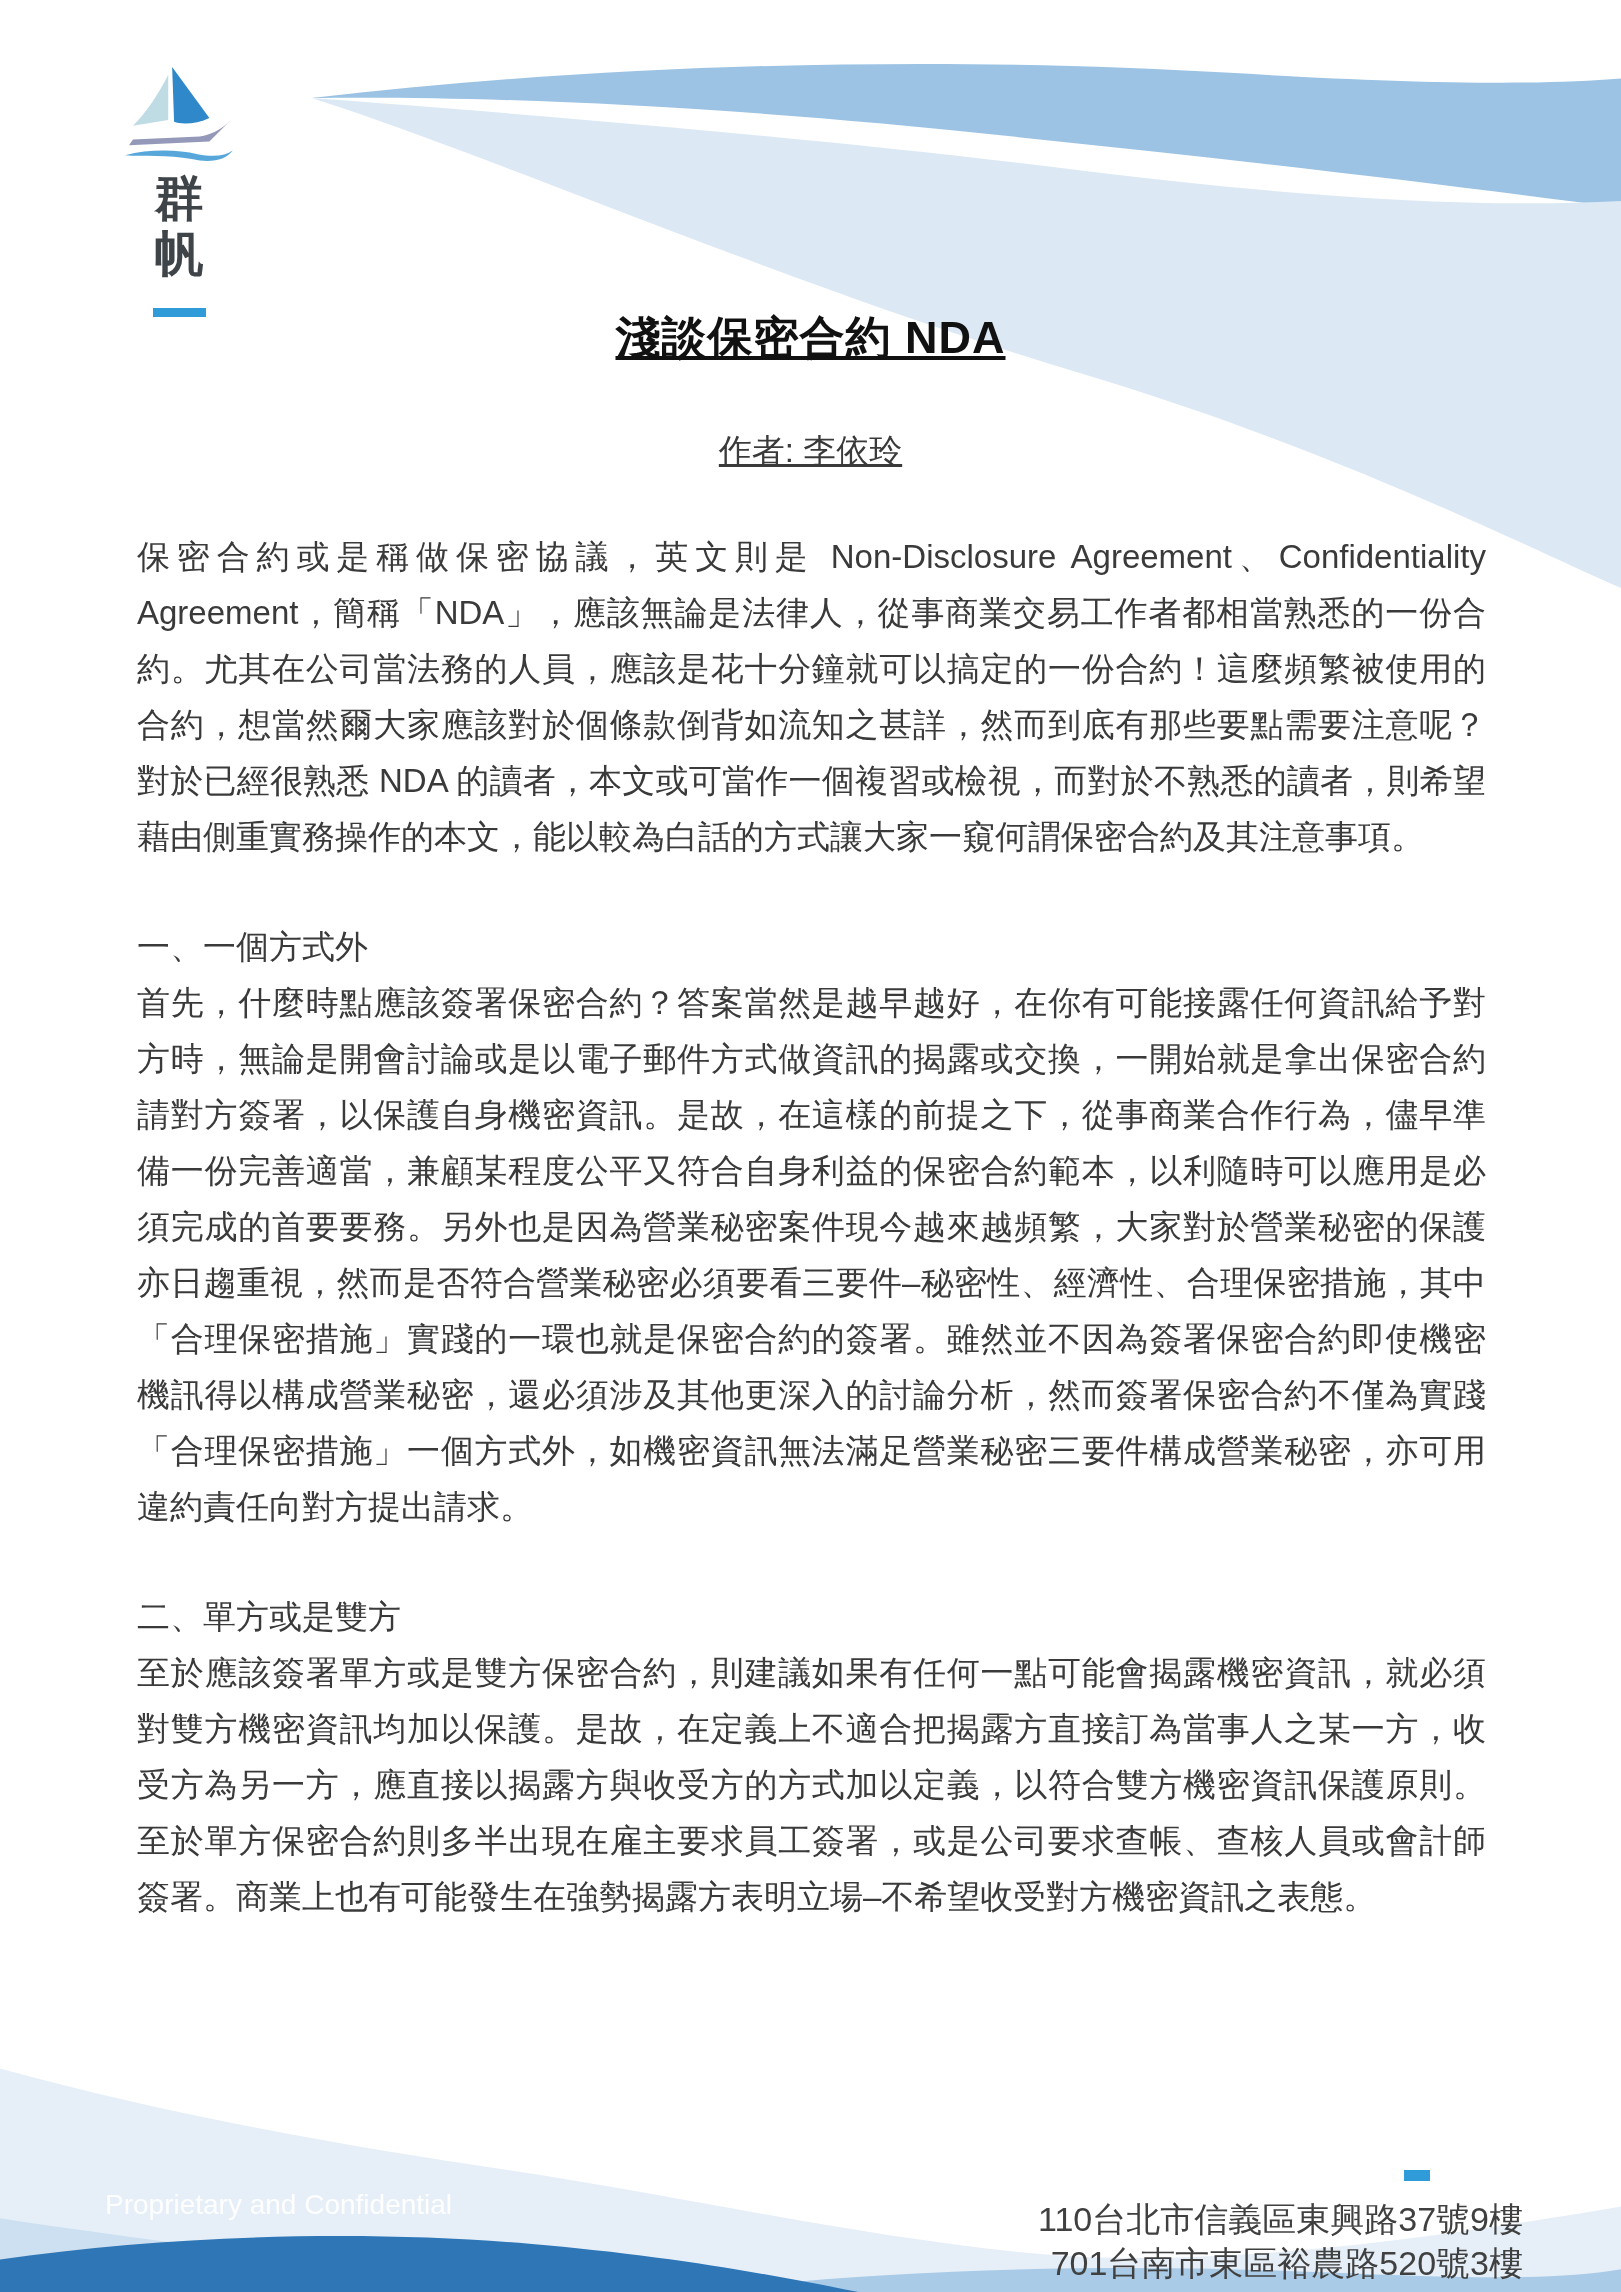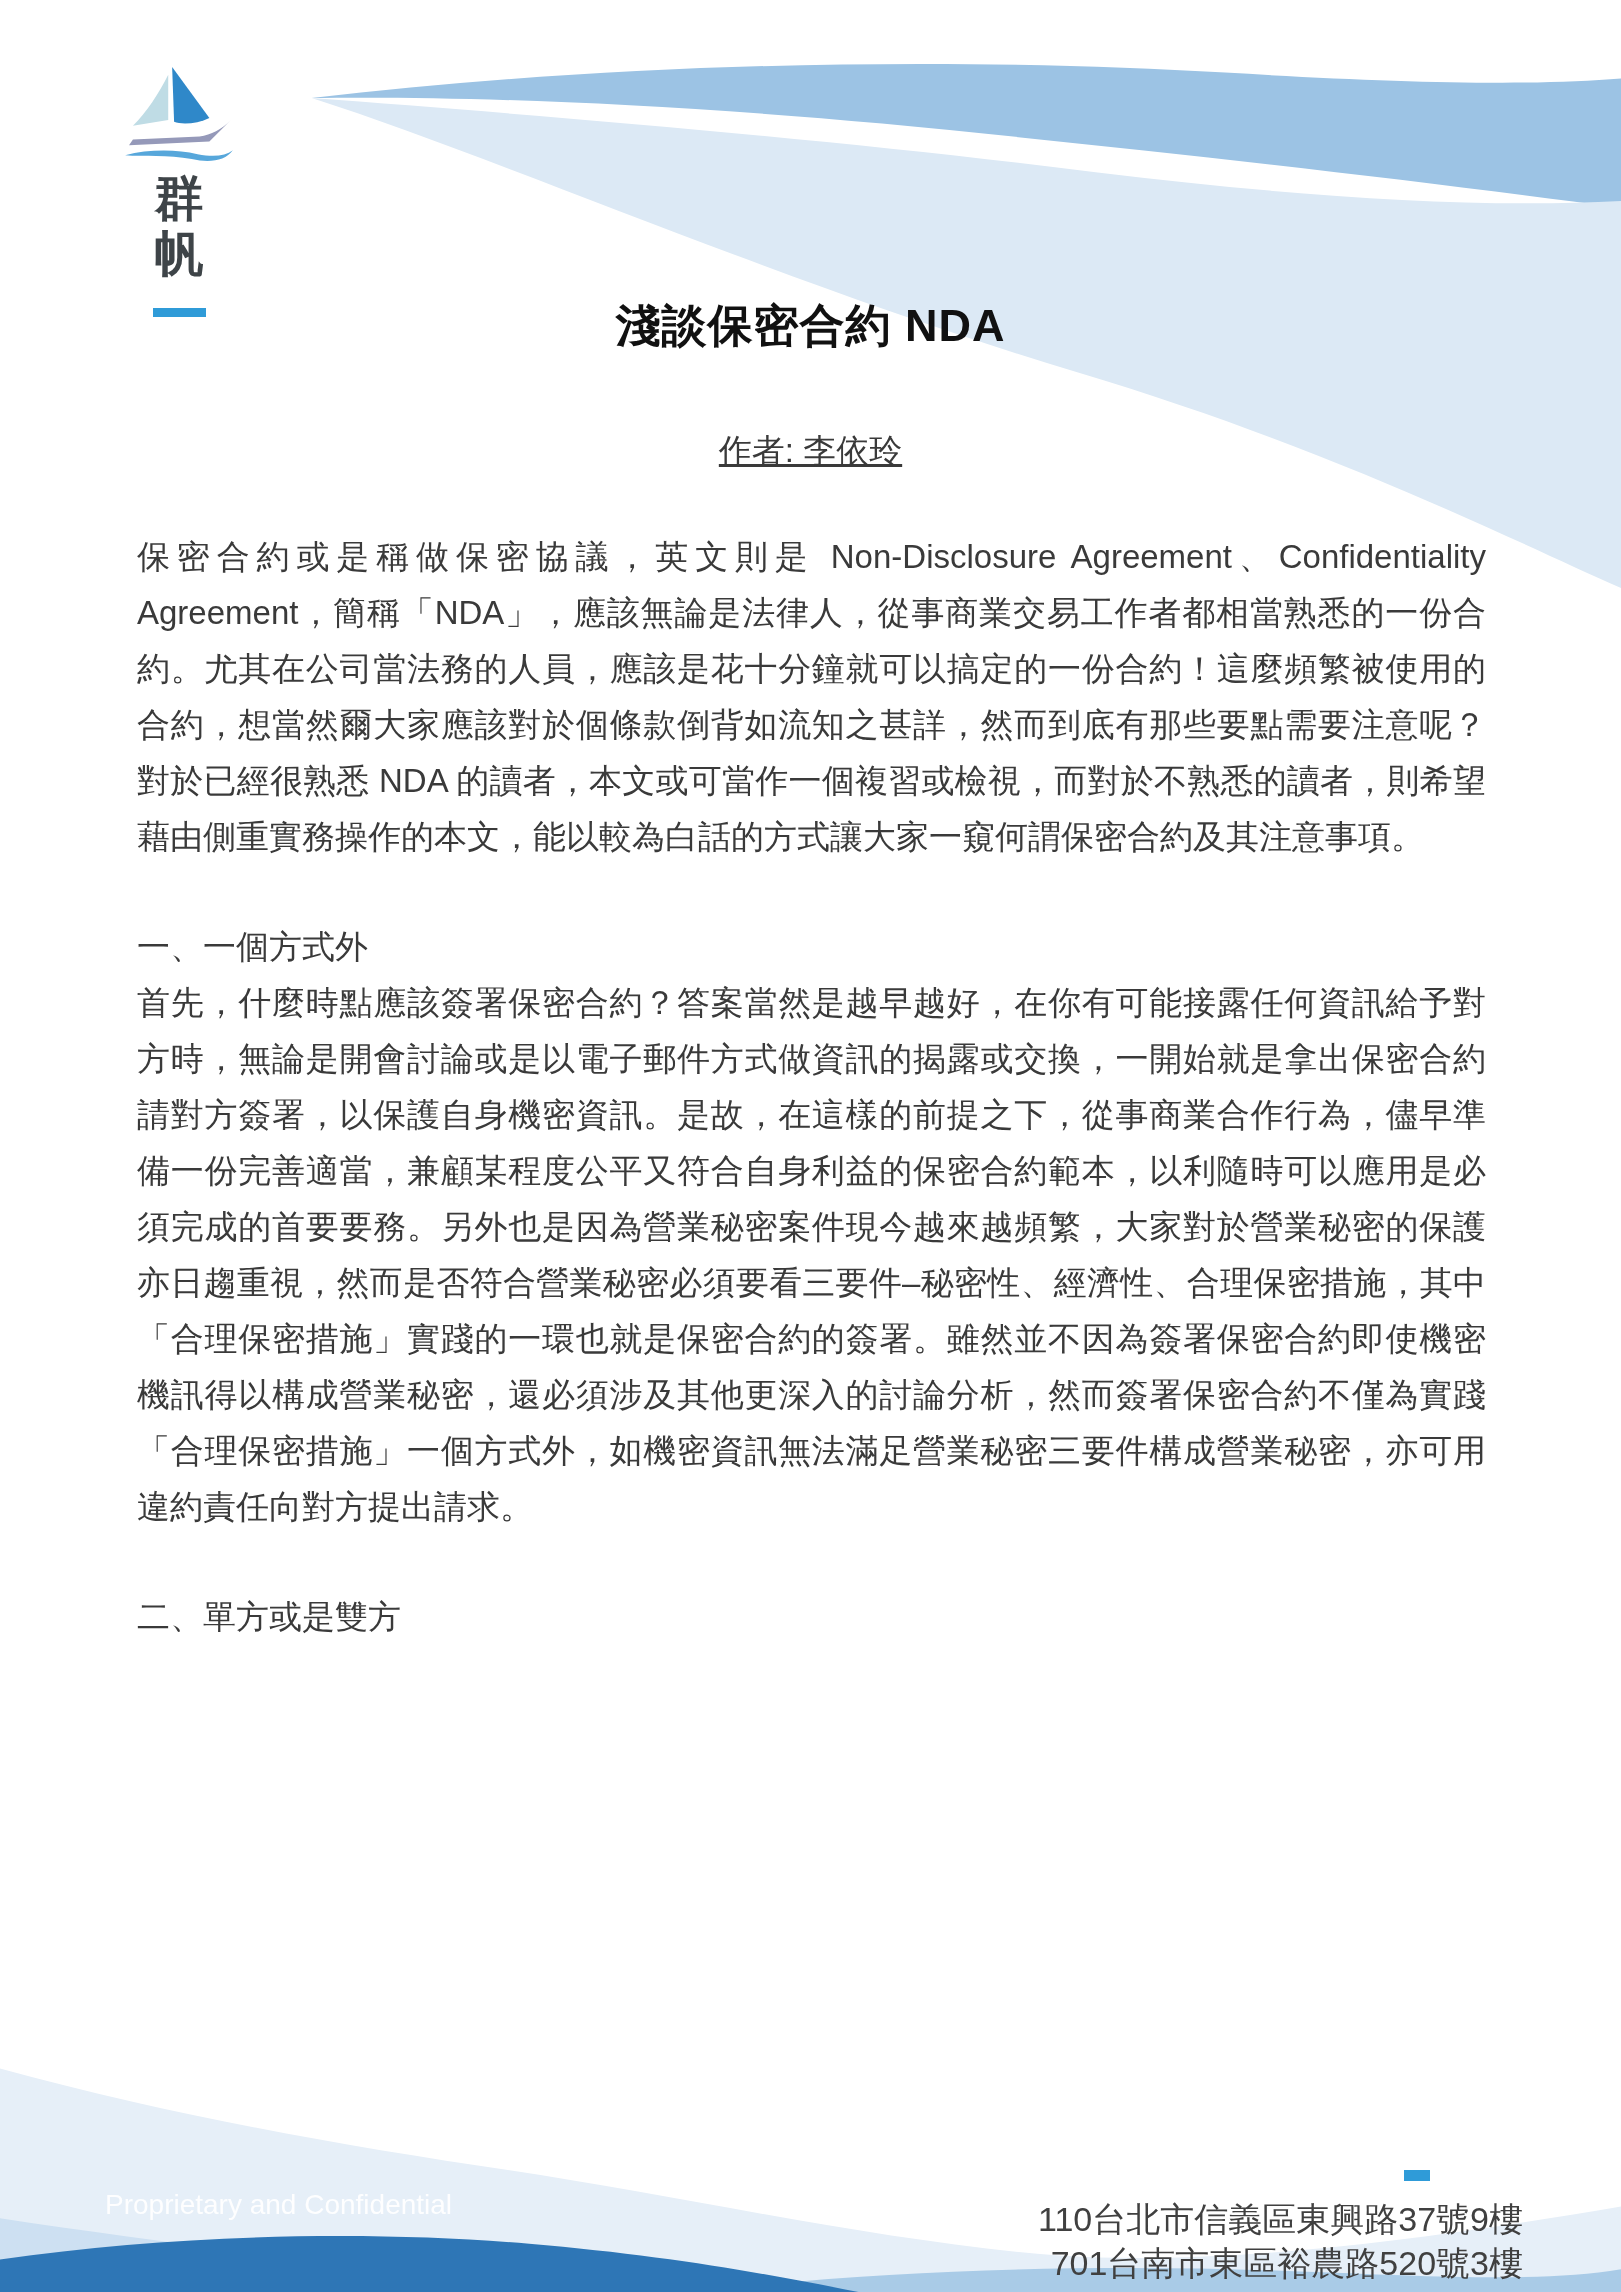--- a/index.html
+++ b/index.html
@@ -28,23 +28,23 @@
     font-size:49px;font-weight:700;line-height:55px;
     color:var(--c-logo_text,#3E4448);letter-spacing:0;
   }
   .logo-chars{margin-top:7.8px;}
   .logo-underline{
     width:53px;height:8.8px;margin:27.4px auto 0 auto;
     background:var(--c-accent_blue,#2F9BD8);
   }
 
   .page-title{
-    position:absolute;left:0;right:0;top:292px;margin:4px;
+    position:absolute;left:0;right:0;top:292px;margin:16px;
     text-align:center;font-size:45px;font-weight:700;
-    color:var(--c-text_title,#111111);letter-spacing:1px;
+    color:var(--c-text_title,#111111);letter-spacing:1px;text-decoration:underline;
   }
   .author-line{
     position:absolute;left:0;right:0;top:429px;
     text-align:center;font-size:33px;font-weight:400;
     color:var(--c-text_body,#3A3A3A);
     text-decoration:underline;
   }
 
   .article{
     position:absolute;left:137px;top:529px;width:1349px;
@@ -105,20 +105,21 @@
   <div class="article">
     <p class="para-intro">保密合約或是稱做保密協議，英文則是 Non-Disclosure Agreement、Confidentiality Agreement，簡稱「NDA」，應該無論是法律人，從事商業交易工作者都相當熟悉的一份合約。尤其在公司當法務的人員，應該是花十分鐘就可以搞定的一份合約！這麼頻繁被使用的合約，想當然爾大家應該對於個條款倒背如流知之甚詳，然而到底有那些要點需要注意呢？對於已經很熟悉 NDA 的讀者，本文或可當作一個複習或檢視，而對於不熟悉的讀者，則希望藉由側重實務操作的本文，能以較為白話的方式讓大家一窺何謂保密合約及其注意事項。</p>
 
     <div class="section">
       <div class="sec-heading">一、一個方式外</div>
       <p>首先，什麼時點應該簽署保密合約？答案當然是越早越好，在你有可能接露任何資訊給予對方時，無論是開會討論或是以電子郵件方式做資訊的揭露或交換，一開始就是拿出保密合約請對方簽署，以保護自身機密資訊。是故，在這樣的前提之下，從事商業合作行為，儘早準備一份完善適當，兼顧某程度公平又符合自身利益的保密合約範本，以利隨時可以應用是必須完成的首要要務。另外也是因為營業秘密案件現今越來越頻繁，大家對於營業秘密的保護亦日趨重視，然而是否符合營業秘密必須要看三要件–秘密性、經濟性、合理保密措施，其中「合理保密措施」實踐的一環也就是保密合約的簽署。雖然並不因為簽署保密合約即使機密機訊得以構成營業秘密，還必須涉及其他更深入的討論分析，然而簽署保密合約不僅為實踐「合理保密措施」一個方式外，如機密資訊無法滿足營業秘密三要件構成營業秘密，亦可用違約責任向對方提出請求。</p>
     </div>
 
     <div class="section">
       <div class="sec-heading">二、單方或是雙方</div>
+      <p>至於應該簽署單方或是雙方保密合約，則建議如果有任何一點可能會揭露機密資訊，就必須對雙方機密資訊均加以保護。是故，在定義上不適合把揭露方直接訂為當事人之某一方，收受方為另一方，應直接以揭露方與收受方的方式加以定義，以符合雙方機密資訊保護原則。至於單方保密合約則多半出現在雇主要求員工簽署，或是公司要求查帳、查核人員或會計師簽署。商業上也有可能發生在強勢揭露方表明立場–不希望收受對方機密資訊之表態。</p>
     </div>
   </div>
 
   <div class="footer-copy">
     <div>Proprietary and Confidential</div>
   </div>
 
   <div class="addr-dash"></div>
 
   <div class="footer-addr">

